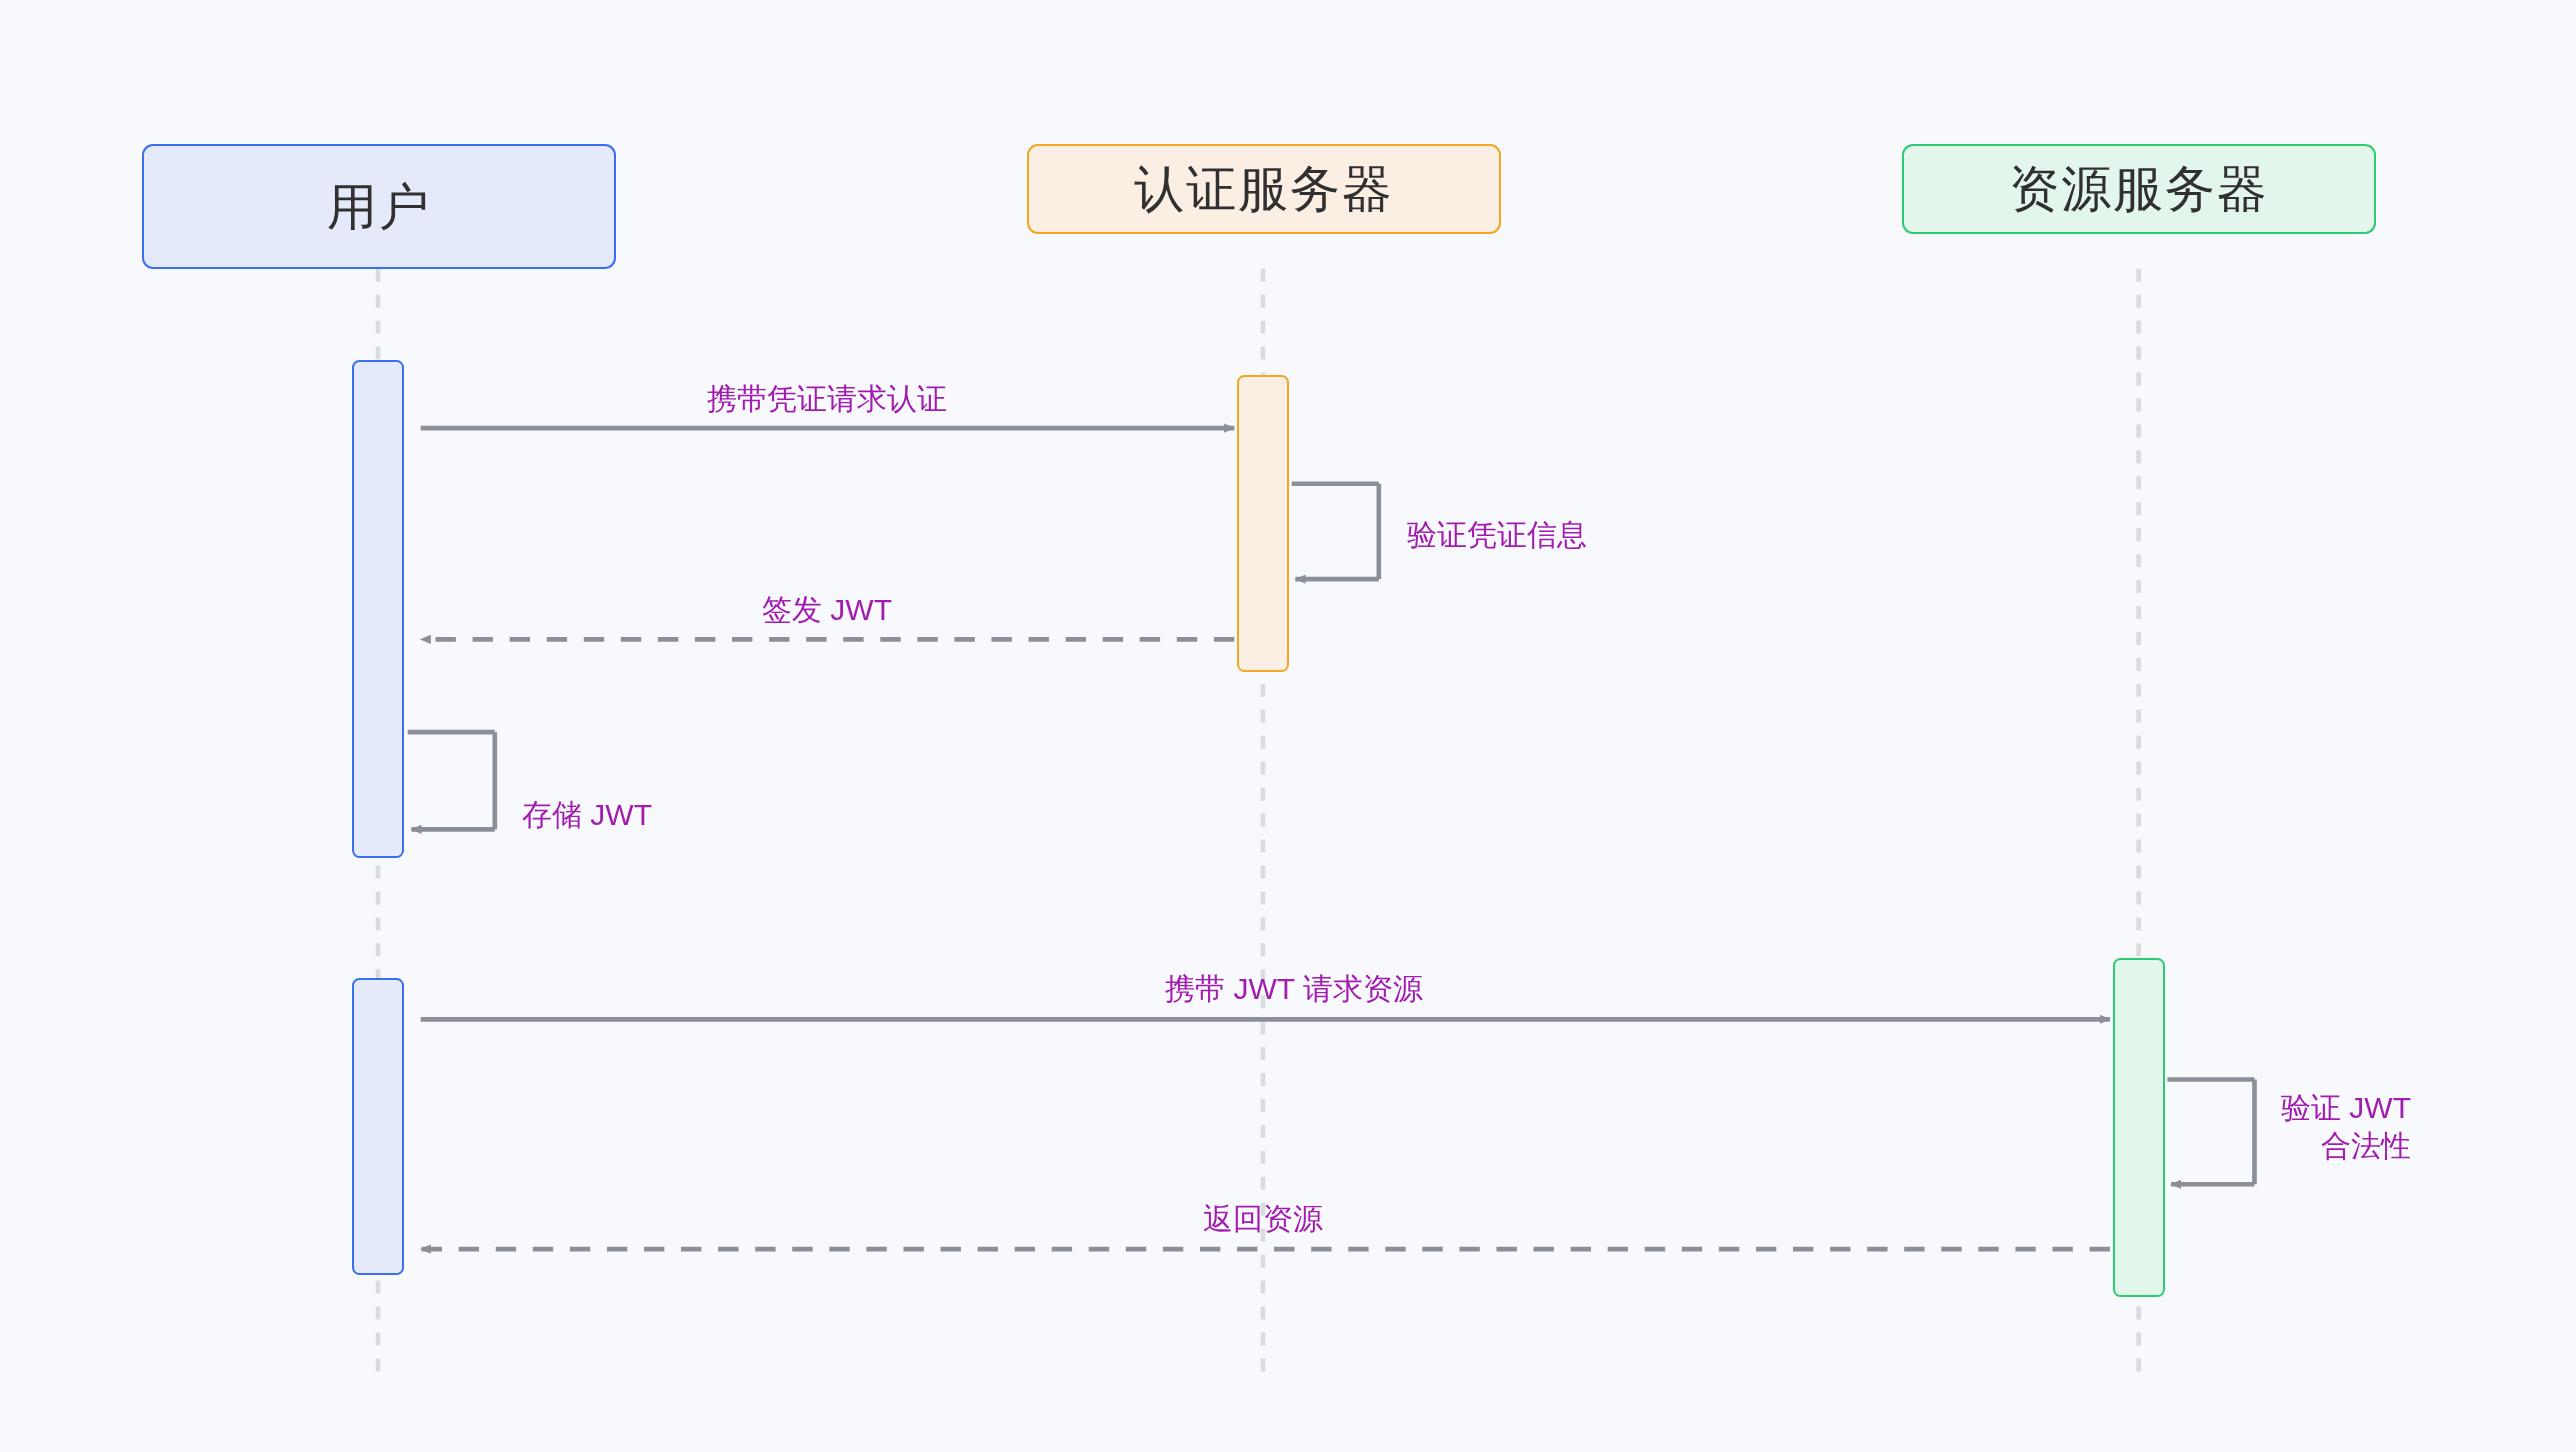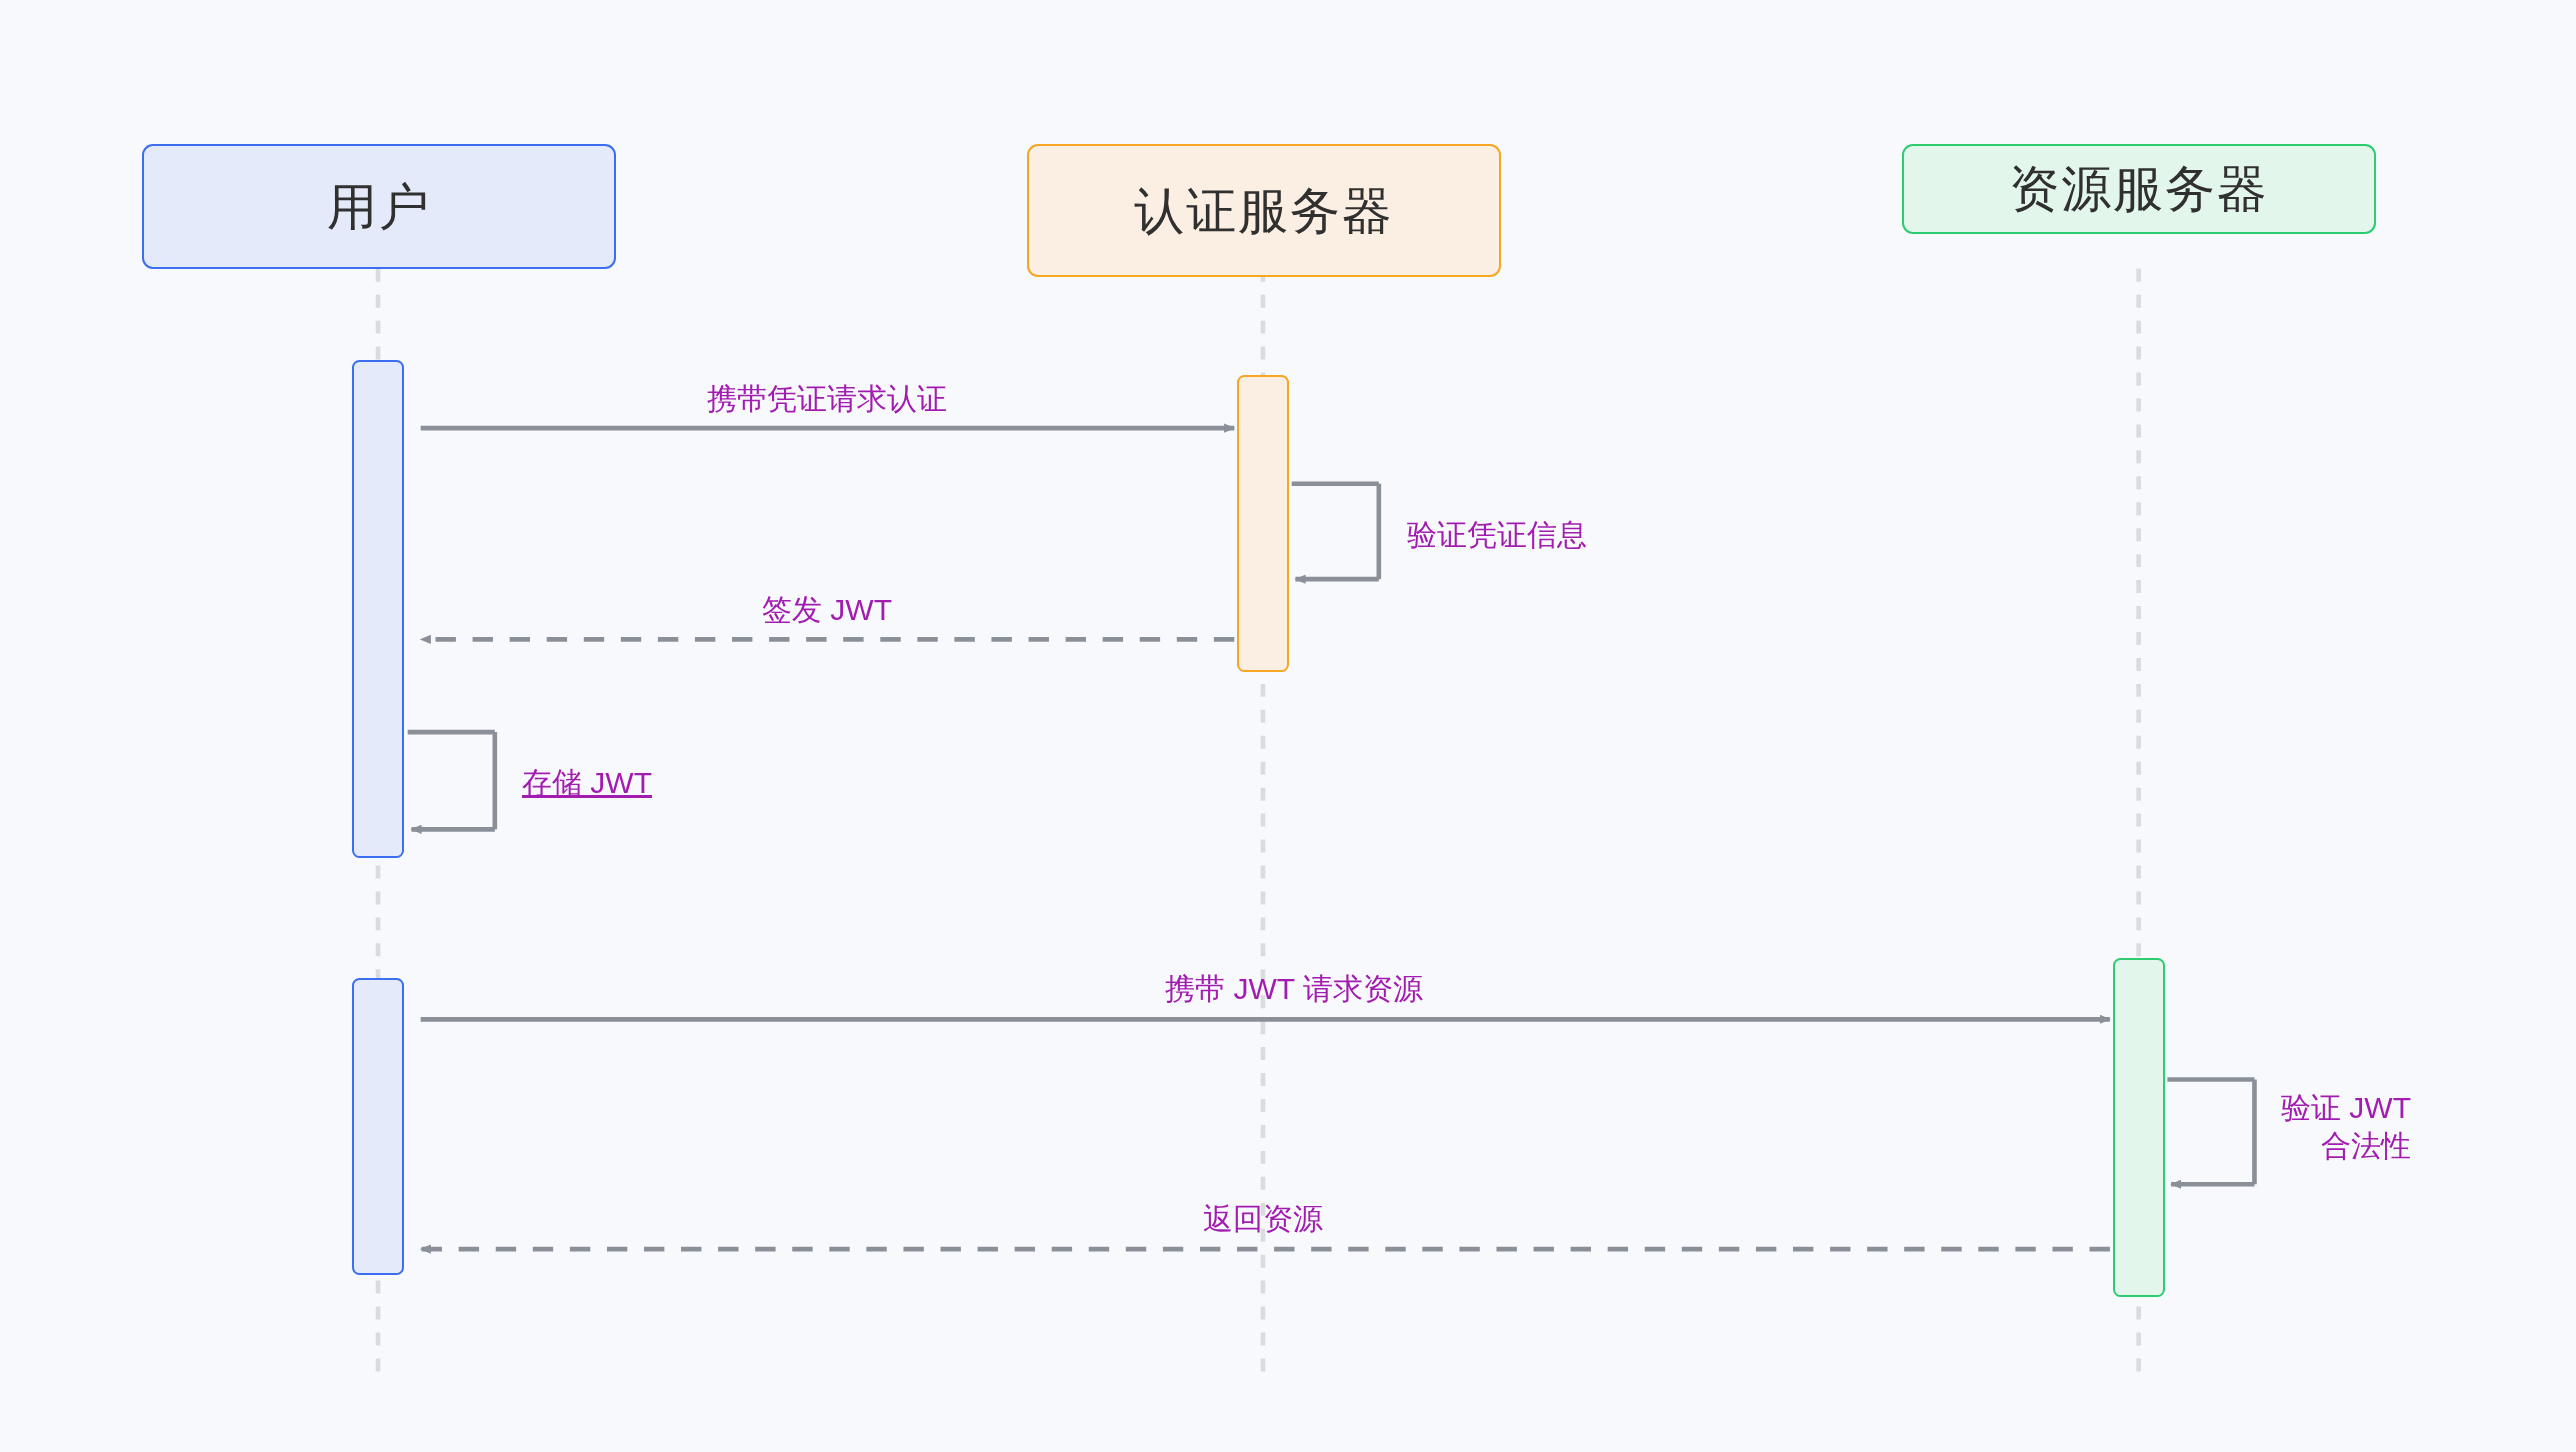--- a/index.html
+++ b/index.html
@@ -87,38 +87,38 @@
         <line x1="2433" y1="1165" x2="2433" y2="1278" stroke="#8a8f98" stroke-width="5"></line>
         <line x1="2433" y1="1278" x2="2343" y2="1278" stroke="#8a8f98" stroke-width="5" marker-end="url(#arrow-left)"></line>
         <line x1="2277" y1="1348" x2="454" y2="1348" stroke="#8a8f98" stroke-width="5" stroke-dasharray="22 18" marker-end="url(#arrow-left)"></line>
       </g>
   </svg>
 
   <div id="participants-layer">
       <div class="participant-box" style="left: 142px; top: 144px; width: 474px; height: 125px; border-color: rgb(59, 110, 240); background: rgb(229, 234, 251);">
         <span class="participant-label">用户</span>
       </div>
-      <div class="participant-box" style="left: 1027px; top: 144px; width: 474px; height: 133px; border-color: rgb(245, 166, 35); background: rgb(251, 238, 226);">
+      <div class="participant-box" style="left: 1027px; top: 144px; width: 474px; height: 90px; border-color: rgb(245, 166, 35); background: rgb(251, 238, 226);">
         <span class="participant-label">认证服务器</span>
       </div>
       <div class="participant-box" style="left: 1902px; top: 144px; width: 474px; height: 90px; border-color: rgb(46, 204, 113); background: rgb(227, 246, 236);">
         <span class="participant-label">资源服务器</span>
       </div>
     </div>
   <div id="activations-layer">
       <div style="position: absolute; box-sizing: border-box; left: 352px; top: 360px; width: 52px; height: 498px; border: 2.8px solid rgb(59, 110, 240); background: rgb(229, 234, 251); border-radius: 7.4px;"></div>
       <div style="position: absolute; box-sizing: border-box; left: 1237px; top: 375px; width: 52px; height: 297px; border: 2.8px solid rgb(245, 166, 35); background: rgb(251, 238, 226); border-radius: 7.4px;"></div>
       <div style="position: absolute; box-sizing: border-box; left: 352px; top: 978px; width: 52px; height: 297px; border: 2.8px solid rgb(59, 110, 240); background: rgb(229, 234, 251); border-radius: 7.4px;"></div>
       <div style="position: absolute; box-sizing: border-box; left: 2113px; top: 958px; width: 52px; height: 339px; border: 2.8px solid rgb(46, 204, 113); background: rgb(227, 246, 236); border-radius: 7.4px;"></div>
     </div>
   <div id="labels-layer">
       <div class="msg-label center" style="left: 827px; top: 380px;">携带凭证请求认证</div>
       <div class="msg-label left" style="left: 1407px; top: 516px;">验证凭证信息</div>
       <div class="msg-label center" style="left: 827px; top: 591px;">签发 JWT</div>
-      <div class="msg-label left" style="left: 522px; top: 764px; text-decoration: underline;">存储 JWT</div>
+      <div class="msg-label left" style="left: 522px; top: 796px;">存储 JWT</div>
       <div class="msg-label center" style="left: 1294px; top: 970px;">携带 JWT 请求资源</div>
       <div class="msg-label left" style="left: 2281px; top: 1089px;">验证 JWT
 合法性</div>
       <div class="msg-label center" style="left: 1263px; top: 1200px;">返回资源</div>
     </div>
 
 </div>
 
 
 </body></html>

